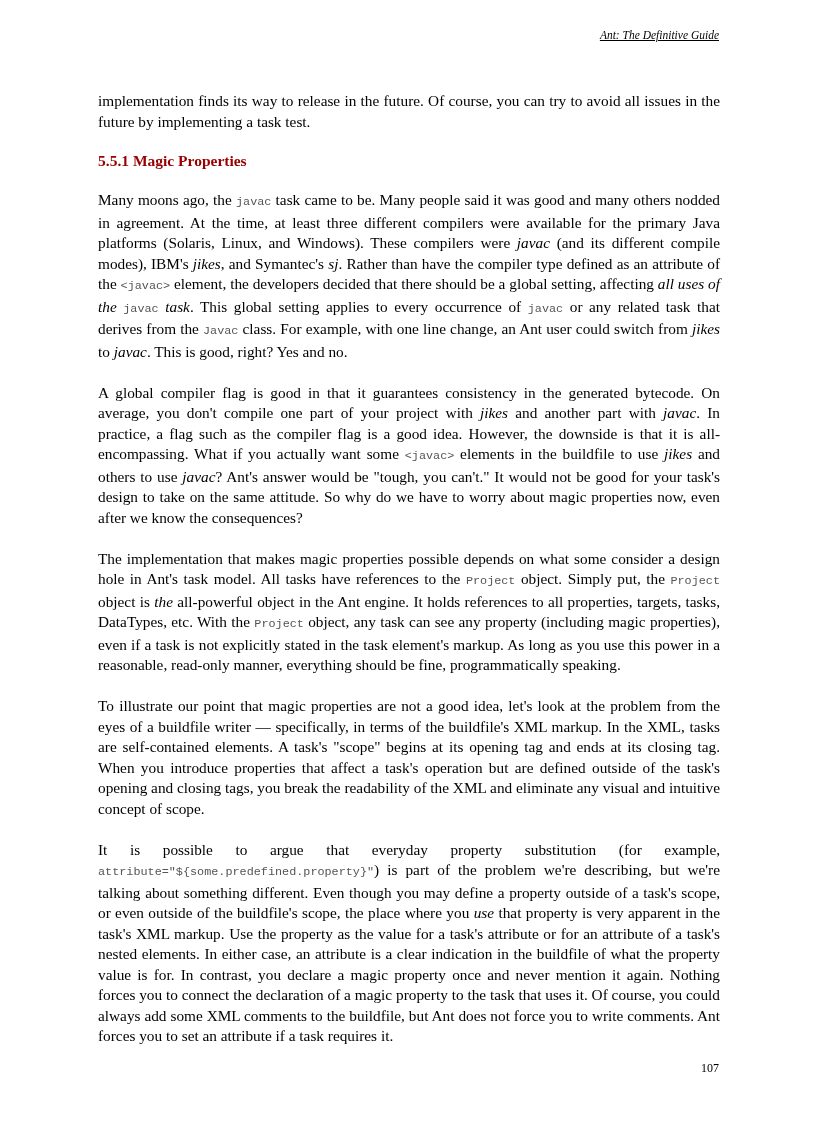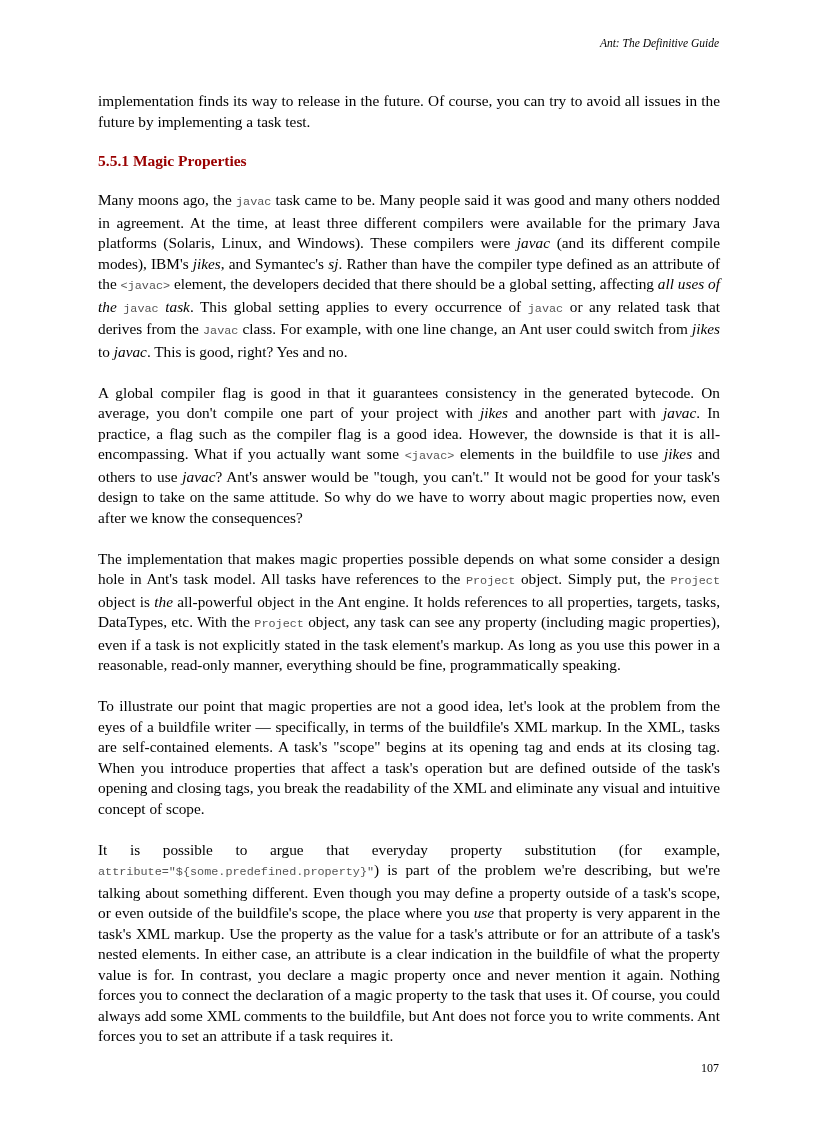--- a/index.html
+++ b/index.html
@@ -2,22 +2,22 @@
 <html><head>
 <meta charset="utf-8">
 <style>
   html, body { margin: 0; padding: 0; background: #ffffff; }
   body { width: 816px; height: 1123px; position: relative; overflow: hidden; }
   .page {
     position: absolute; left: 0; top: 0; width: 816px; height: 1123px;
     font-family: "Liberation Serif", serif; color: #000;
   }
   .running-header {
-    position: absolute; right: 97px; top: 37px;
-    font-style: italic; font-size: 11.5px;
+    position: absolute; right: 97px; top: 29px;
+    font-style: italic; font-size: 11.5px; text-decoration: underline;
   }
   .content {
     position: absolute; left: 98px; top: 91px; width: 622px;
     font-size: 15.3px; line-height: 20.5px; text-align: justify;
   }
   .content p { margin: 0 0 20.5px 0; }
   .content p.first { margin-bottom: 19px; }
   h2.section {
     margin: 0 0 19px 0; font-family: Liberation Serif, serif;
     font-weight: bold; font-size: 15.5px; color: #990000; line-height: 20px;

